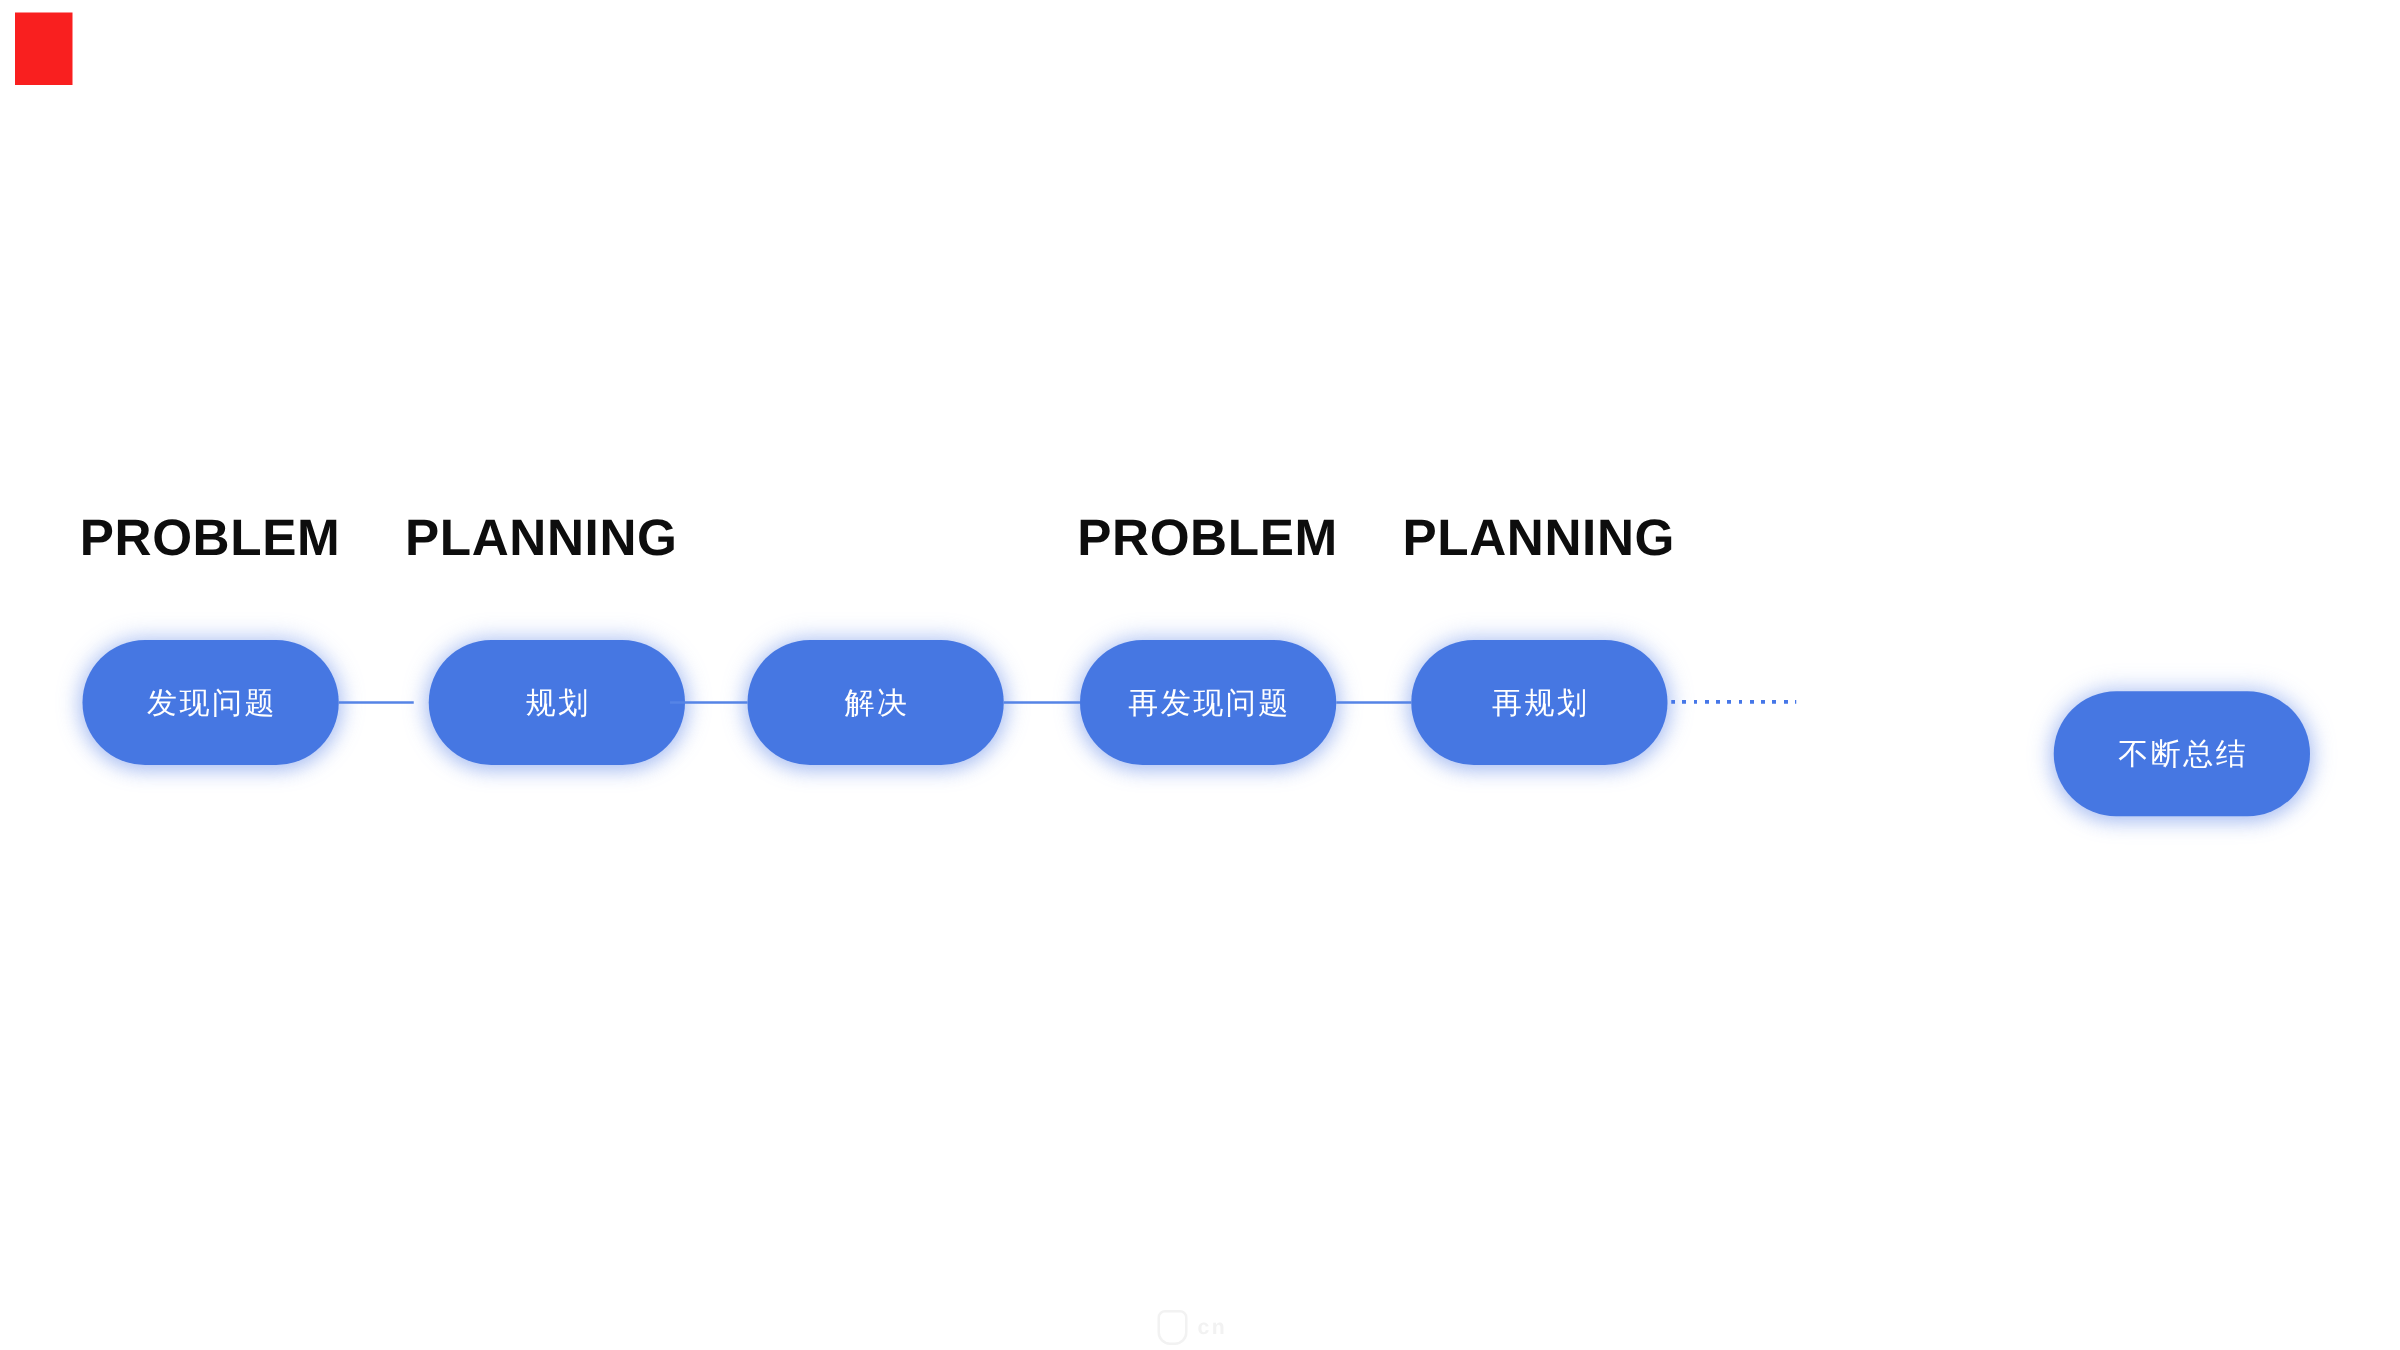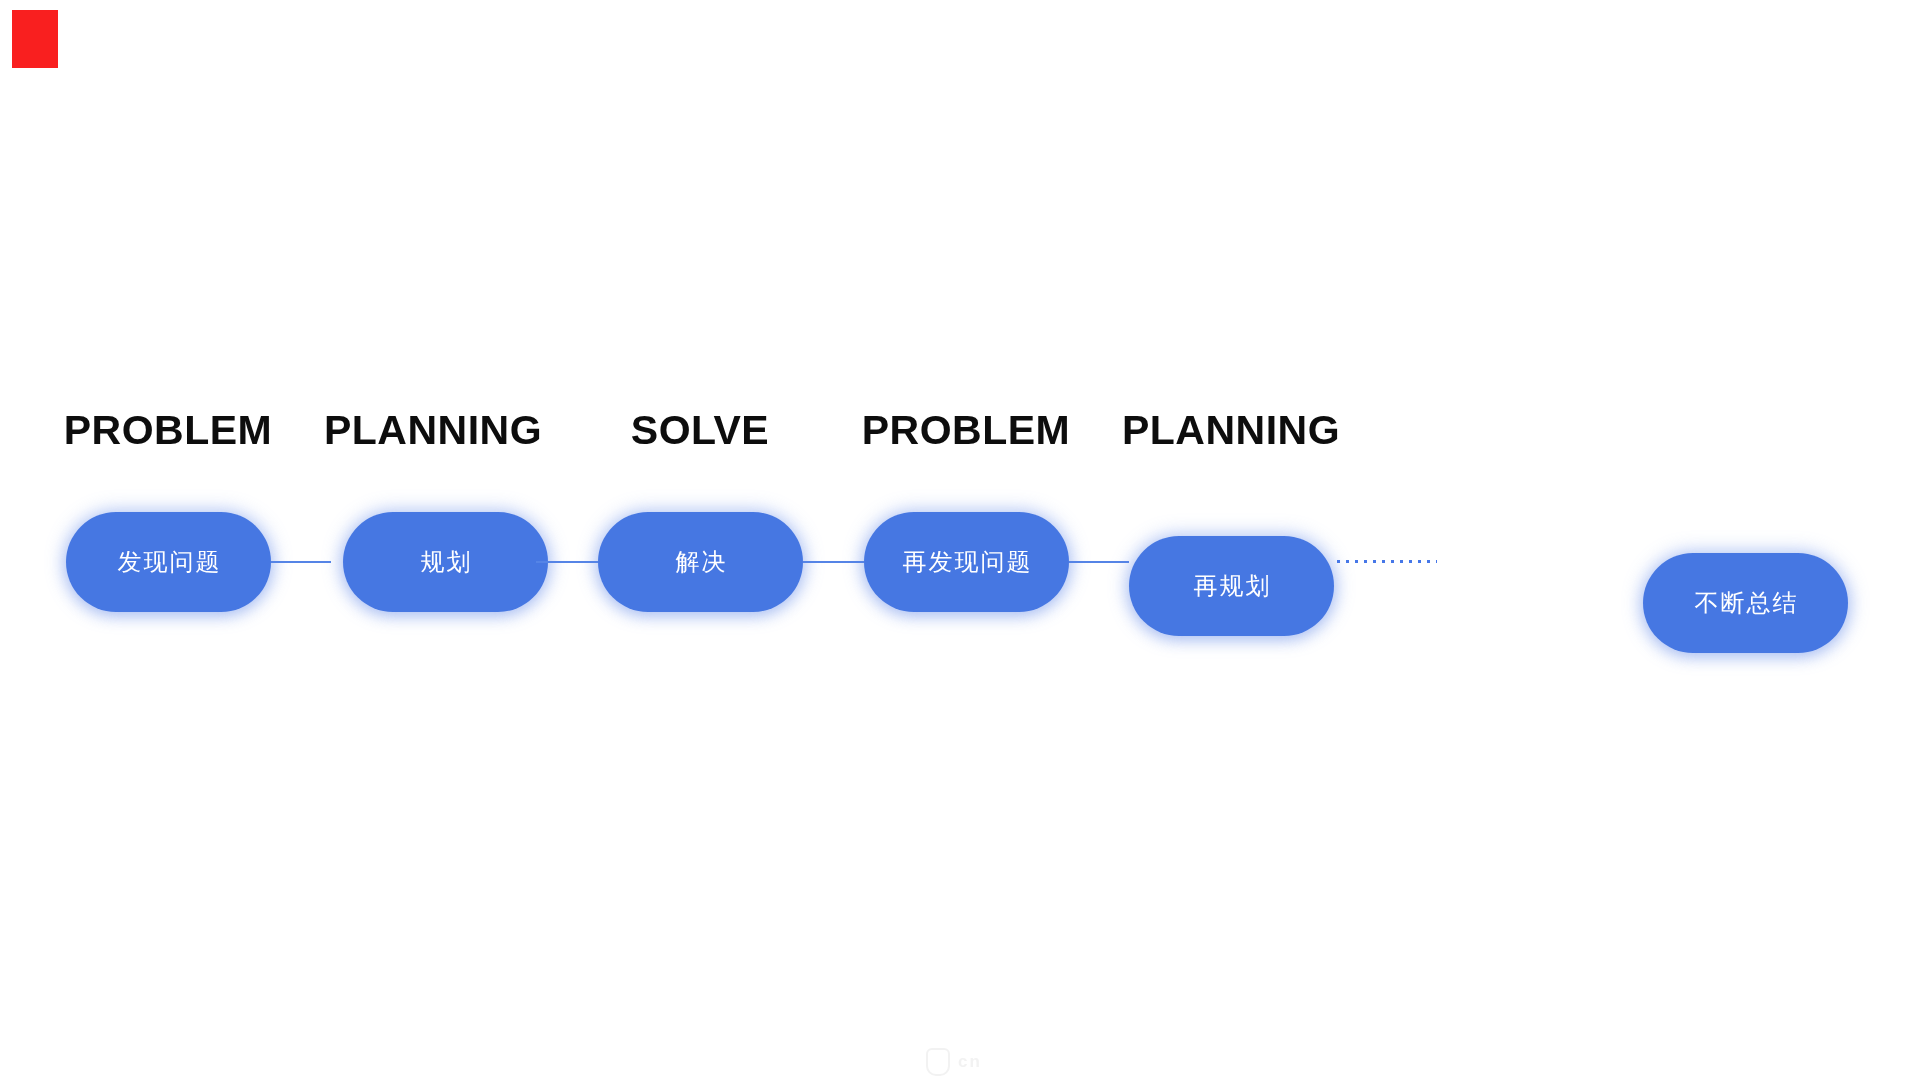--- a/index.html
+++ b/index.html
@@ -107,38 +107,37 @@
     font-size: 17px;
     font-weight: 700;
     letter-spacing: 2px;
   }
 
   
   .t0 { left:  18px; }  .p0 { left:   66px; }
   .t1 { left: 283px; }  .p1 { left:  343px; }
   .t2 { left: 550px; }  .p2 { left:  598px; }
   .t3 { left: 816px; }  .p3 { left:  864px; }
-  .t4 { left: 1081px; } .p4 { left: 1129px; margin-top: 24px; }
+  .t4 { left: 1081px; } .p4 { left: 1129px; }
   .t5 { left: 1595px; } .p5 { left: 1643px; margin-top: 41px; }
 
   .c0 { left:  271px; width: 60px; }
   .c1 { left:  536px; width: 62px; }
   .c2 { left:  803px; width: 61px; }
   .c3 { left: 1069px; width: 60px; }
 </style>
 </head>
 <body>
 
 <div id="canvas">
 
   <div class="accent-rect"></div>
 
   <div class="stage-title t0">PROBLEM</div>
   <div class="stage-title t1">PLANNING</div>
-  <div class="stage-title t2">SOLVE</div>
   <div class="stage-title t3">PROBLEM</div>
   <div class="stage-title t4">PLANNING</div>
 
   <div class="stage-pill p0">发现问题</div>
   <div class="stage-pill p1">规划</div>
   <div class="stage-pill p2">解决</div>
   <div class="stage-pill p3">再发现问题</div>
   <div class="stage-pill p4">再规划</div>
   <div class="stage-pill p5">不断总结</div>
 

